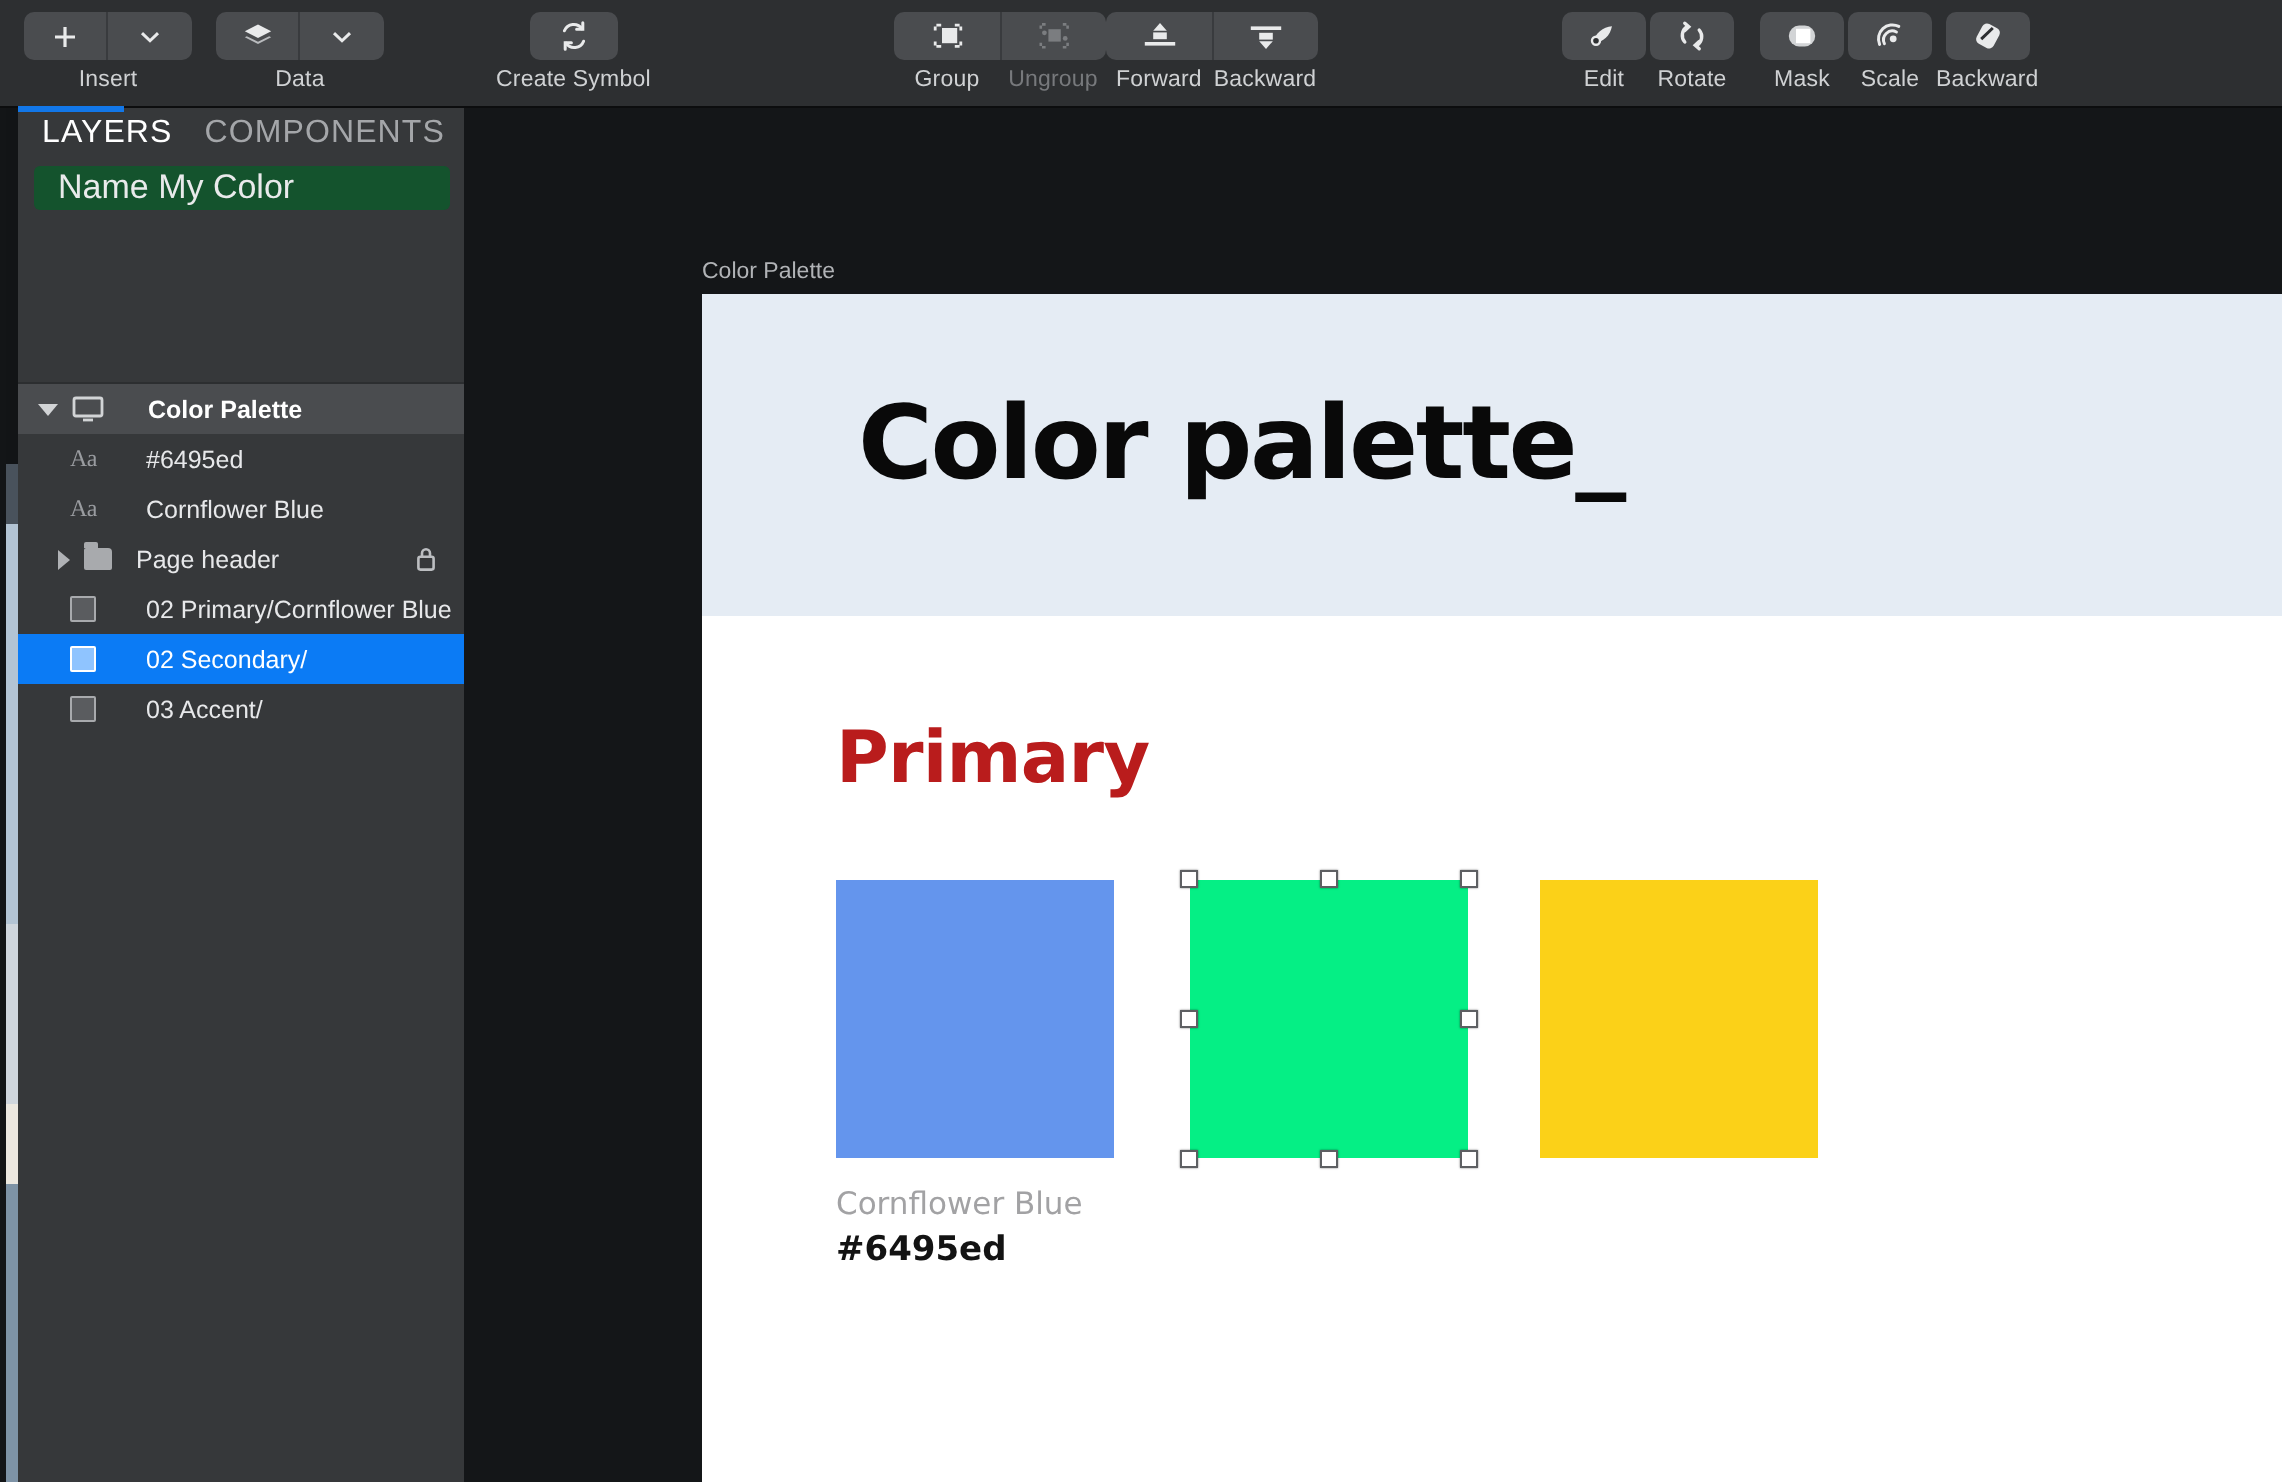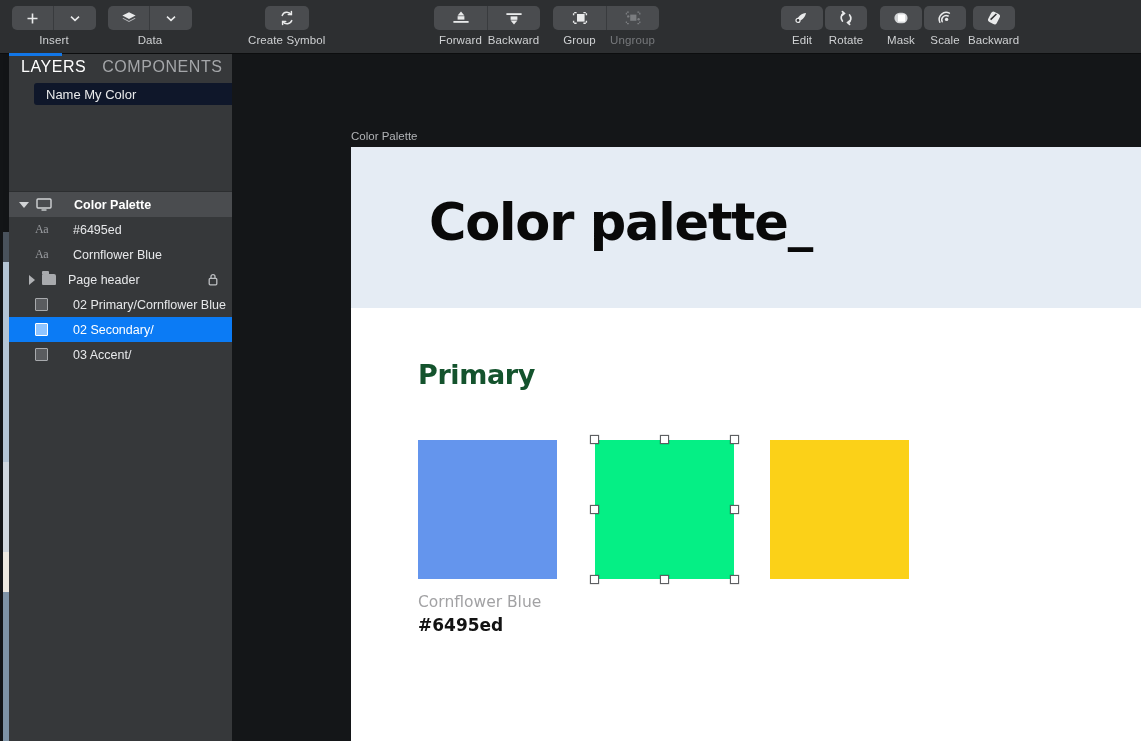--- a/index.html
+++ b/index.html
@@ -67,23 +67,23 @@
   }
   .tab {
     font-size: 16px; font-weight: normal; letter-spacing: .55px;
     color: #a4a6a9; padding: 0 8px; cursor: default;
   }
   .tab.active { color: #ffffff; }
   .panel-head-actions { margin-left: auto; display: flex; align-items: center; gap: 10px; padding-right: 4px; }
   .ph-icon { width: 16px; height: 16px; color: #b9bbbe; display:flex; align-items:center; justify-content:center;}
 
   .name-field {
-    margin: 3px 0 0 25px; width: 208px; height: 22px;
-    background: #0f172a; border: none; border-radius: 3px;
-    color: #e9eaeb; font-size: 13px;
+    margin: 3px 0 0 8px; width: 208px; height: 22px;
+    background: #14532d; border: none; border-radius: 3px;
+    color: #e9eaeb; font-size: 17px;
     font-family: "Liberation Sans", sans-serif;
     padding: 0 12px;
   }
   .name-field::placeholder { color: #e9eaeb; }
 
   .layers-gap { height: 86px; }
 
   .artboard-row {
     height: 26px; display: flex; align-items: center;
     background: #4a4c4f; padding-left: 10px;
@@ -139,21 +139,21 @@
     background: #e5ecf4;
   }
   .ab-header-title {
     position: absolute; left: 78px; top: 46px;
     font-size: 51px; font-weight: bold; color: #090909;
     letter-spacing: -1.2px;
     font-family: "DejaVu Sans", sans-serif;
   }
   .section-title {
     position: absolute; left: 67px; top: 212px;
-    font-size: 27px; font-weight: bold; color: #14532d;
+    font-size: 36px; font-weight: bold; color: #b91c1c;
     letter-spacing: -.4px;
     font-family: "DejaVu Sans", sans-serif;
   }
   .swatch { position: absolute; top: 293px; width: 139px; height: 139px; }
   .sw-1 { left: 67px; }
   .sw-2 { left: 244px; }
   .sw-3 { left: 419px; }
 
   .sw-caption { position: absolute; left: 67px; }
   .sw-name { top: 446px; font-size: 15.5px; color: #a2a2a4; font-family: "DejaVu Sans", sans-serif; }
@@ -235,63 +235,63 @@
             <path d="M12.8 10.6A5 5 0 0 1 4 11.6"></path>
             <path d="M12.4 1.4V4.6h-3.1"></path>
             <path d="M3.6 14.6V11.4h3.1"></path>
           </svg>
         </div>
         <div class="tb-label">Create Symbol</div>
       </div>
     </div>
 
     <div class="tb-group" style="left:434px;">
+      <div class="tb-stack" style="margin-left:13px;">
+        <div class="tb-pair">
+          <div class="tb-btn round-l seg">
+            <svg class="ic" width="20" height="16" viewBox="0 0 20 16" fill="none" stroke="#e9eaeb">
+              <rect x="7" y="4" width="7.6" height="7.6" fill="#e9eaeb" stroke="none"></rect>
+              <path d="M4.2 2.6h2.4M13.4 2.6h2.4M4.2 13.2h2.4M13.4 13.2h2.4M3.6 3.2v2M3.6 10.8v2M16.4 3.2v2M16.4 10.8v2" stroke-width="1.4"></path>
+            </svg>
+          </div>
+          <div class="tb-btn round-r seg">
+            <svg class="ic" width="20" height="16" viewBox="0 0 20 16" fill="none" stroke="#7b7d80">
+              <rect x="7.2" y="4.6" width="6.2" height="6.2" fill="#7b7d80" stroke="none"></rect>
+              <path d="M4 2.2h1.8M14.4 2.2h1.8M4 13.6h1.8M14.4 13.6h1.8M3.4 2.8v1.6M3.4 11.4v1.6M16.8 2.8v1.6M16.8 11.4v1.6" stroke-width="1.3"></path>
+              <circle cx="15.6" cy="9.2" r="1.2" fill="#7b7d80" stroke="none"></circle>
+              <circle cx="5.2" cy="6.4" r="1.2" fill="#7b7d80" stroke="none"></circle>
+            </svg>
+          </div>
+        </div>
+        <div class="tb-labels">
+          <div class="tb-label">Group</div>
+          <div class="tb-label dim">Ungroup</div>
+        </div>
+      </div>
+
       <div class="tb-stack">
         <div class="tb-pair">
           <div class="tb-btn round-l seg">
             <svg class="ic" width="20" height="16" viewBox="0 0 20 16">
               <path d="M10 1.5 13.4 5.4H6.6z" fill="#e9eaeb"></path>
               <rect x="6.6" y="6.2" width="6.8" height="3.4" fill="#e9eaeb"></rect>
               <rect x="2.4" y="11" width="15.2" height="1.8" fill="#e9eaeb"></rect>
             </svg>
           </div>
           <div class="tb-btn round-r seg">
             <svg class="ic" width="20" height="16" viewBox="0 0 20 16">
               <rect x="2.4" y="3.2" width="15.2" height="1.8" fill="#e9eaeb"></rect>
               <rect x="6.6" y="6.4" width="6.8" height="3.4" fill="#e9eaeb"></rect>
               <path d="M10 14.5 6.6 10.6h6.8z" fill="#e9eaeb"></path>
             </svg>
           </div>
         </div>
         <div class="tb-labels">
           <div class="tb-label">Forward</div>
           <div class="tb-label">Backward</div>
-        </div>
-      </div>
-
-      <div class="tb-stack" style="margin-left:13px;">
-        <div class="tb-pair">
-          <div class="tb-btn round-l seg">
-            <svg class="ic" width="20" height="16" viewBox="0 0 20 16" fill="none" stroke="#e9eaeb">
-              <rect x="7" y="4" width="7.6" height="7.6" fill="#e9eaeb" stroke="none"></rect>
-              <path d="M4.2 2.6h2.4M13.4 2.6h2.4M4.2 13.2h2.4M13.4 13.2h2.4M3.6 3.2v2M3.6 10.8v2M16.4 3.2v2M16.4 10.8v2" stroke-width="1.4"></path>
-            </svg>
-          </div>
-          <div class="tb-btn round-r seg">
-            <svg class="ic" width="20" height="16" viewBox="0 0 20 16" fill="none" stroke="#7b7d80">
-              <rect x="7.2" y="4.6" width="6.2" height="6.2" fill="#7b7d80" stroke="none"></rect>
-              <path d="M4 2.2h1.8M14.4 2.2h1.8M4 13.6h1.8M14.4 13.6h1.8M3.4 2.8v1.6M3.4 11.4v1.6M16.8 2.8v1.6M16.8 11.4v1.6" stroke-width="1.3"></path>
-              <circle cx="15.6" cy="9.2" r="1.2" fill="#7b7d80" stroke="none"></circle>
-              <circle cx="5.2" cy="6.4" r="1.2" fill="#7b7d80" stroke="none"></circle>
-            </svg>
-          </div>
-        </div>
-        <div class="tb-labels">
-          <div class="tb-label">Group</div>
-          <div class="tb-label dim">Ungroup</div>
         </div>
       </div>
     </div>
 
     <div class="tb-group" style="left:781px;">
       <div class="tb-stack">
         <div class="tb-btn round-all seg">
           <svg class="ic" width="18" height="16" viewBox="0 0 18 16">
             <path d="M3.5 11.5c1-5 5-8 9.5-8.4-1 4.6-4 8-9.5 8.4z" fill="#e9eaeb"></path>
             <circle cx="5" cy="10.4" r="2" fill="#2d2f31" stroke="#e9eaeb" stroke-width="1.2"></circle>

